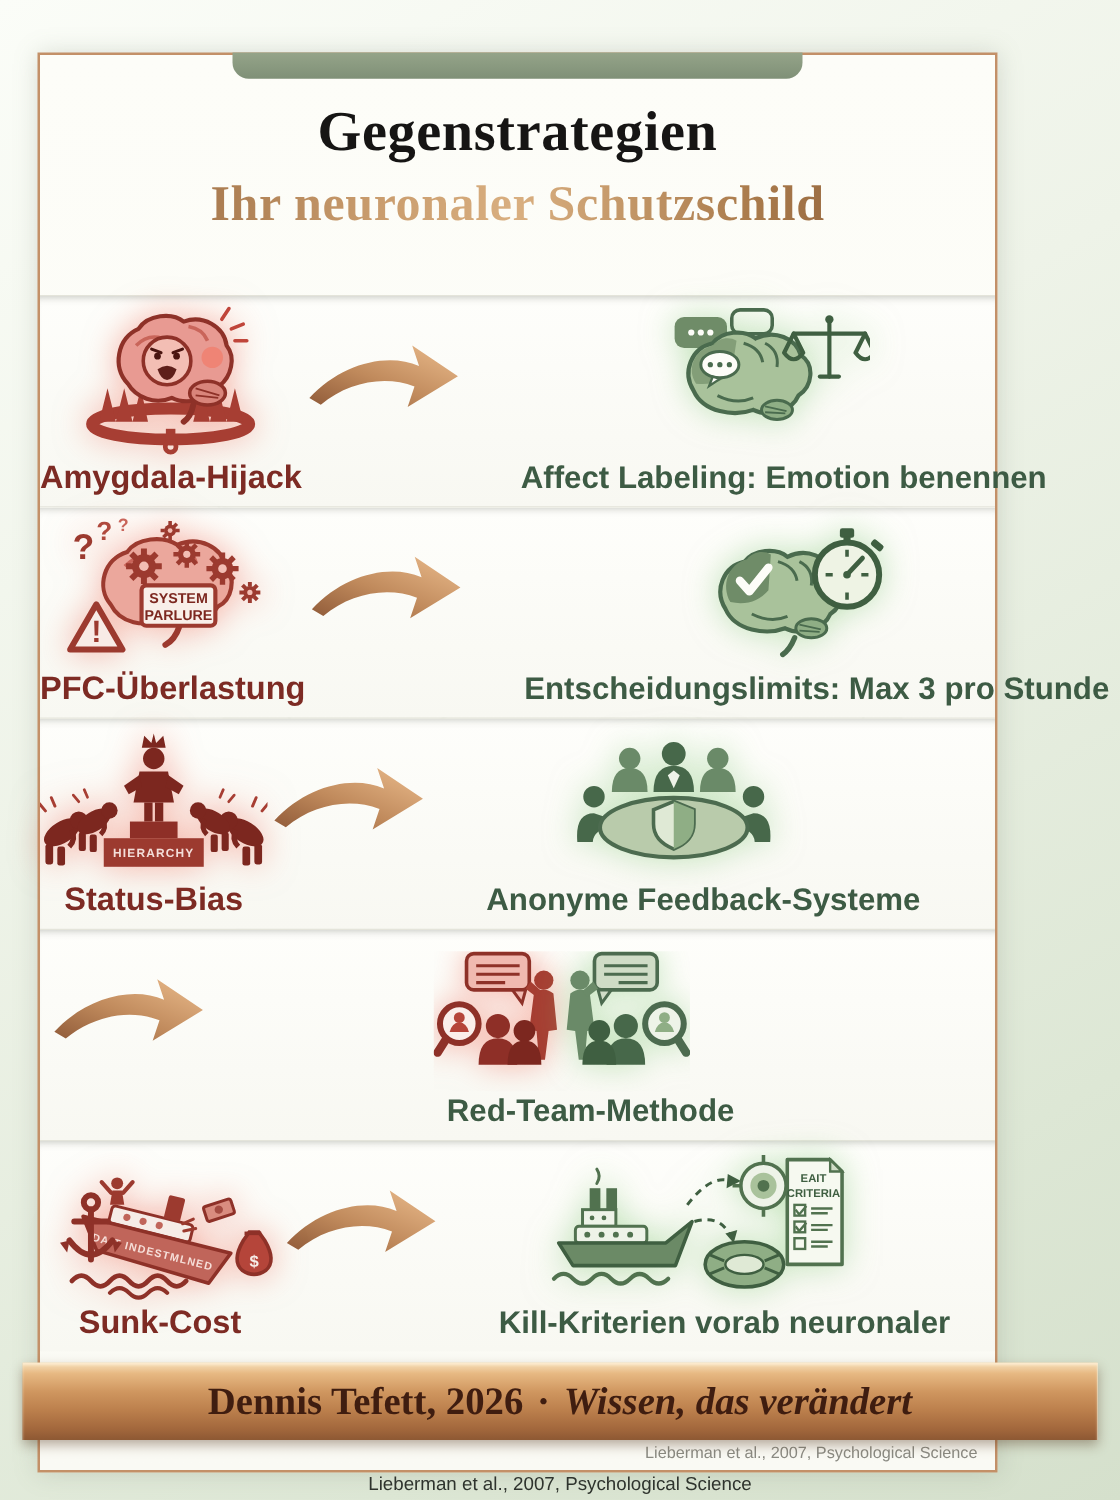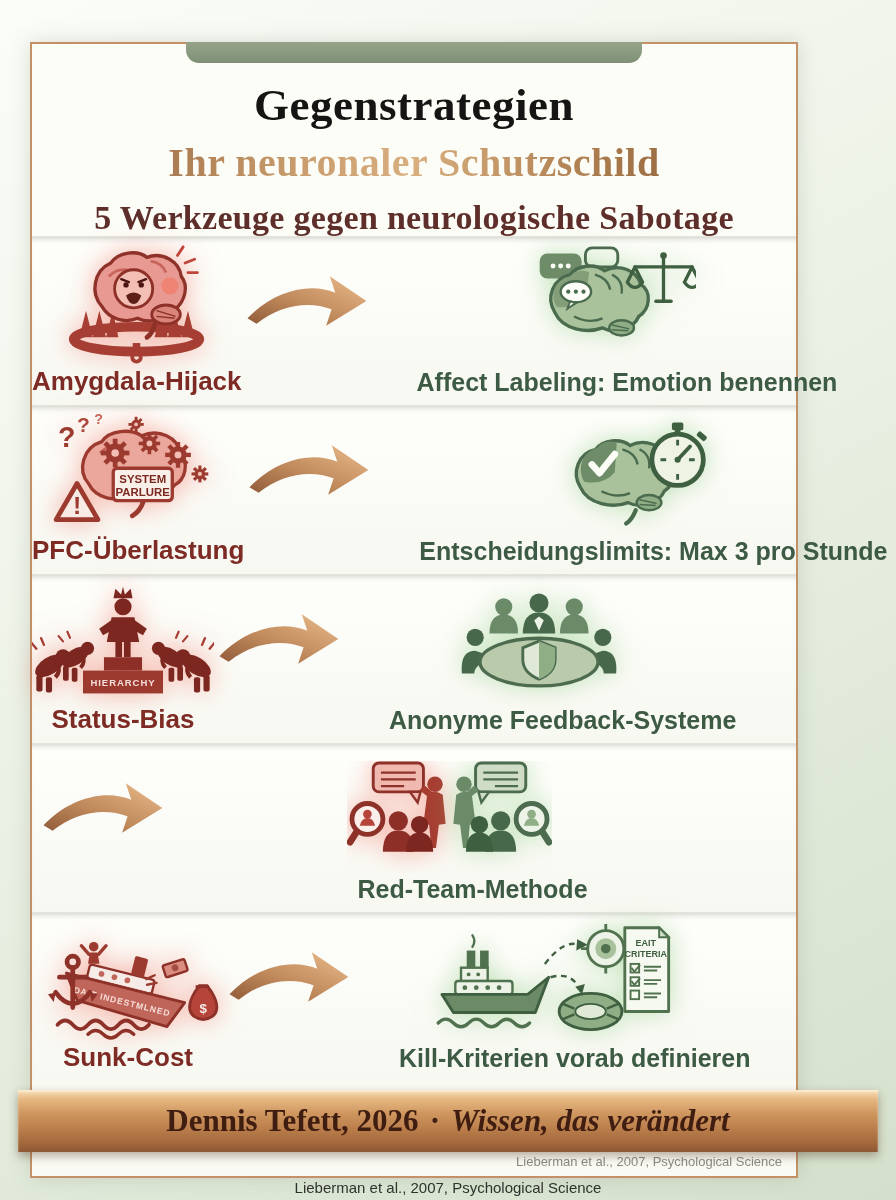--- a/index.html
+++ b/index.html
@@ -69,21 +69,20 @@
 </style>
 </head>
 <body>
 
 <div class="card">
   <div class="tab"></div>
 
   <div class="hdr">
     <h1 class="t1">Gegenstrategien</h1>
     <h2 class="t2">Ihr neuronaler Schutzschild</h2>
-    <h3 class="t3">5 Werkzeuge gegen neurologische Sabotage</h3>
   </div>
 
   <div class="rows-wrap">
 
     <svg class="watermark" width="836" height="880" viewBox="0 0 836 880">
       <g opacity="0.10">
         <path d="M418,60 C330,112 240,124 150,112 L150,450 C150,630 280,750 418,810 C556,750 686,630 686,450 L686,112 C596,124 506,112 418,60 Z" fill="#b7c4aa" stroke="#a3b295" stroke-width="8"></path>
       </g>
       <g opacity="0.12" stroke="#9aa98f" stroke-width="2" fill="#9aa98f">
         <line x1="140" y1="190" x2="320" y2="130"></line>
@@ -538,21 +537,21 @@
             <rect x="208" y="44" width="9" height="9"></rect>
               <path d="M209,48 l3,4 l6,-7"></path>
               <path d="M222,47 h18 M222,51 h14"></path>
             <rect x="208" y="58" width="9" height="9"></rect>
               <path d="M209,62 l3,4 l6,-7"></path>
               <path d="M222,61 h18 M222,65 h14"></path>
             <rect x="208" y="72" width="9" height="9"></rect>
               <path d="M222,75 h18 M222,79 h14"></path>
           </g>
         </svg>
-        <div class="slabel">Kill-Kriterien vorab definieren</div>
+        <div class="slabel">Kill-Kriterien vorab neuronaler</div>
       </div>
     </section>
 
   </div>
 
   <div class="inner-cit">Lieberman et al., 2007, Psychological Science</div>
 </div>
 
 <div class="banner">
   <span>Dennis Tefett, 2026</span>

